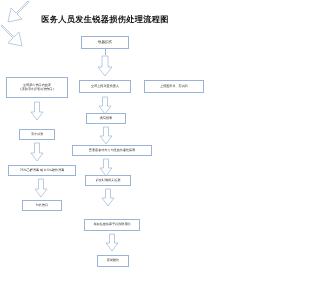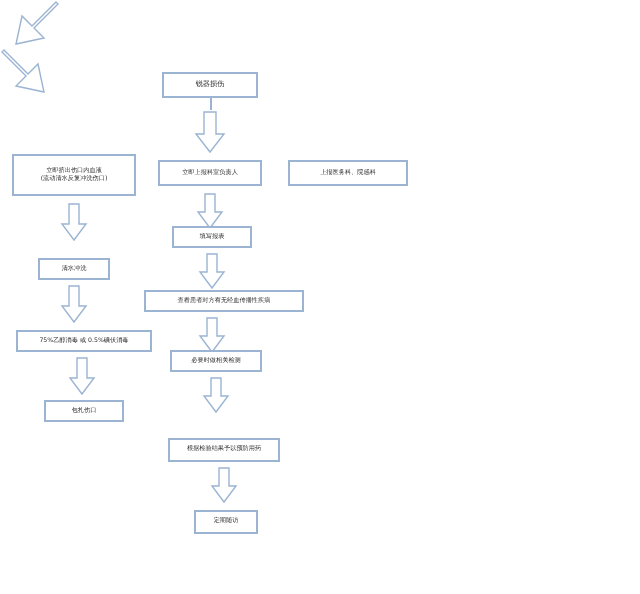--- a/index.html
+++ b/index.html
@@ -77,20 +77,21 @@
     display: block;
     overflow: visible;
   }
   .arrowfill { fill: #ffffff; stroke: #9bb4d4; stroke-width: 0.7; }
 </style>
 </head>
 <body>
 
 <div id="page">
 
+  <div class="title">医务人员发生锐器损伤处理流程图</div>
 
   <div class="node" style="left:81px; top:36px; width:48px; height:13px; font-size:3.6px;">
     <span class="ln">锐器损伤</span>
   </div>
 
   <div class="vline" style="left:104.7px; top:49px; height:6px;"></div>
 
   <div class="blockarrow-diag" style="left:43px; top:54px; width:30px; height:24px;">
     <svg width="30" height="24" viewBox="0 0 30 24">
       <polygon class="arrowfill" points="29,2 17,14 22,19 8,22 11,8 16,13 28,1"></polygon>

